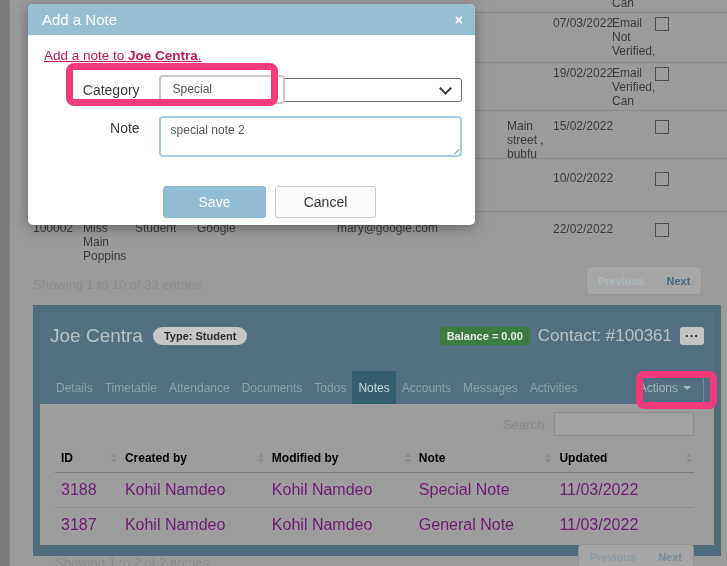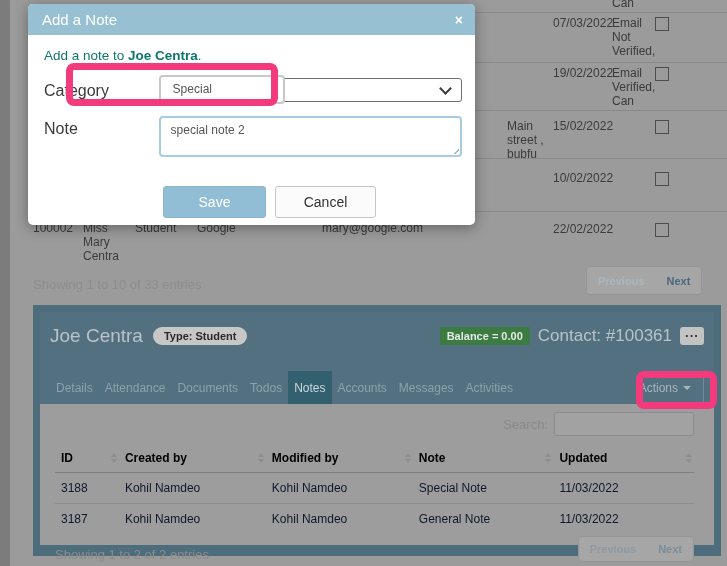--- a/index.html
+++ b/index.html
@@ -44,41 +44,41 @@
   .caret{width:0;height:0;border-left:4px solid transparent;border-right:4px solid transparent;
          border-top:4px solid #a9b5bb;margin-top:5px;}
   .vdiv{width:1px;background:#6f8b98;margin-left:2px;}
   .panel-content{padding:4px 20px 0 15px;}
   .search-row{display:flex;justify-content:flex-end;align-items:center;gap:6px;margin-top:4px;}
   .search-row label{font-size:13px;color:#898989;}
   .search-input{width:134px;height:20px;background:#a2a2a2;border:1px solid #8d8d8d;border-radius:2px;}
   table.notes{width:100%;border-collapse:collapse;margin-top:8px;}
   table.notes th{font-size:12px;color:#000000;text-align:left;padding:7px 14px 7px 6px;
                  border-bottom:1px solid #7f7f7f;position:relative;}
-  table.notes td{font-size:12px;color:#0f172a;padding:8px 4px 8px 6px;}
+  table.notes td{font-size:16px;color:#701a75;padding:8px 4px 8px 6px;}
   table.notes tr.r1 td{border-bottom:1px solid #8d8d8d;}
   .sort{position:absolute;right:2px;top:9px;}
   .sort i{display:block;width:0;height:0;border-left:3px solid transparent;border-right:3px solid transparent;}
   .sort .up{border-bottom:4px solid #8e8e8e;margin-bottom:2px;}
   .sort .dn{border-top:4px solid #8e8e8e;}
   .panel-footer{display:flex;justify-content:space-between;align-items:flex-end;margin-top:2px;}
   .panel-showing{font-size:13px;color:#8b8b8b;margin-top:10px;}
 
   
   .overlay-modal{position:absolute;left:28px;top:4px;width:447px;height:221px;background:#fff;
                  border-radius:5px;box-shadow:0 3px 14px rgba(0,0,0,0.35);z-index:10;}
   .modal-header{height:31px;background:#97c0d3;border-radius:5px 5px 0 0;display:flex;
                 align-items:center;justify-content:space-between;padding:0 12px 0 14px;}
   .modal-title{color:#fff;font-size:15px;}
   .close-x{color:#fff;font-size:14px;font-weight:bold;cursor:default;}
   .modal-body{padding:13px 13px 0 16px;}
-  .intro{font-size:13.5px;color:#0f766e;}
+  .intro{font-size:13.5px;color:#be185d;text-decoration:underline;}
   .intro b{font-weight:bold;}
   .frow{display:flex;margin-top:15px;}
-  .frow label{width:117px;text-align:left;padding-right:19px;font-size:16px;color:#3a3a3a;
+  .frow label{width:117px;text-align:right;padding-right:19px;font-size:14px;color:#3a3a3a;
               box-sizing:border-box;padding-top:4px;}
   .ctrl{position:relative;width:311px;}
   .select-box{height:22px;border:1px solid #6f6f6f;border-radius:3px;background:#fff;position:relative;}
   .chevron{position:absolute;right:11px;top:5px;width:7px;height:7px;
            border-right:2px solid #3a3a3a;border-bottom:2px solid #3a3a3a;transform:rotate(45deg);}
   .sel-value{position:absolute;left:0;top:-3px;width:110px;height:25px;background:#fff;
              border:2px solid #c9c9c9;border-radius:4px;font-size:12px;color:#555;
              line-height:25px;padding-left:12px;}
   .note-row{margin-top:14px;}
   .textarea-box{height:27px;border:2px solid #a5cce2;border-radius:4px;background:#fff;
@@ -120,24 +120,24 @@
   <span class="cb" style="left:655px;top:67px"></span>
 
   <span class="bgcell wrap46" style="left:507px;top:119px">Main street , bubfu</span>
   <span class="bgcell" style="left:553px;top:119px">15/02/2022</span>
   <span class="cb" style="left:655px;top:120px"></span>
 
   <span class="bgcell" style="left:553px;top:171px">10/02/2022</span>
   <span class="cb" style="left:655px;top:172px"></span>
 
   <span class="bgcell" style="left:33px;top:221px">100002</span>
-  <span class="bgcell wrap50" style="left:83px;top:221px">Miss Mary Centra</span>
+  <span class="bgcell wrap50" style="left:83px;top:221px">Miss Main Poppins</span>
   <span class="bgcell" style="left:135px;top:221px">Student</span>
   <span class="bgcell" style="left:197px;top:221px">Google</span>
-  <span class="bgcell" style="left:322px;top:221px">mary@google.com</span>
+  <span class="bgcell" style="left:337px;top:221px">mary@google.com</span>
   <span class="bgcell" style="left:553px;top:222px">22/02/2022</span>
   <span class="cb" style="left:655px;top:223px"></span>
 
   <div class="bg-showing">Showing 1 to 10 of 33 entries</div>
 
   <div class="pager outer">
     <span class="prev-dis">Previous</span>
     <span class="next-en">Next</span>
   </div>
 
@@ -146,20 +146,21 @@
       <div class="title-row">
         <span class="panel-name">Joe Centra</span>
         <span class="type-pill">Type: Student</span>
         <span class="spacer"></span>
         <span class="balance-badge">Balance = 0.00</span>
         <span class="contact-id">Contact: #100361</span>
         <span class="more-btn">...</span>
       </div>
       <div class="tabs-row">
         <span class="tab">Details</span>
+        <span class="tab">Timetable</span>
         <span class="tab">Attendance</span>
         <span class="tab">Documents</span>
         <span class="tab">Todos</span>
         <span class="tab active">Notes</span>
         <span class="tab">Accounts</span>
         <span class="tab">Messages</span>
         <span class="tab">Activities</span>
         <span class="spacer"></span>
         <span class="actions">
           <span>Actions</span>

